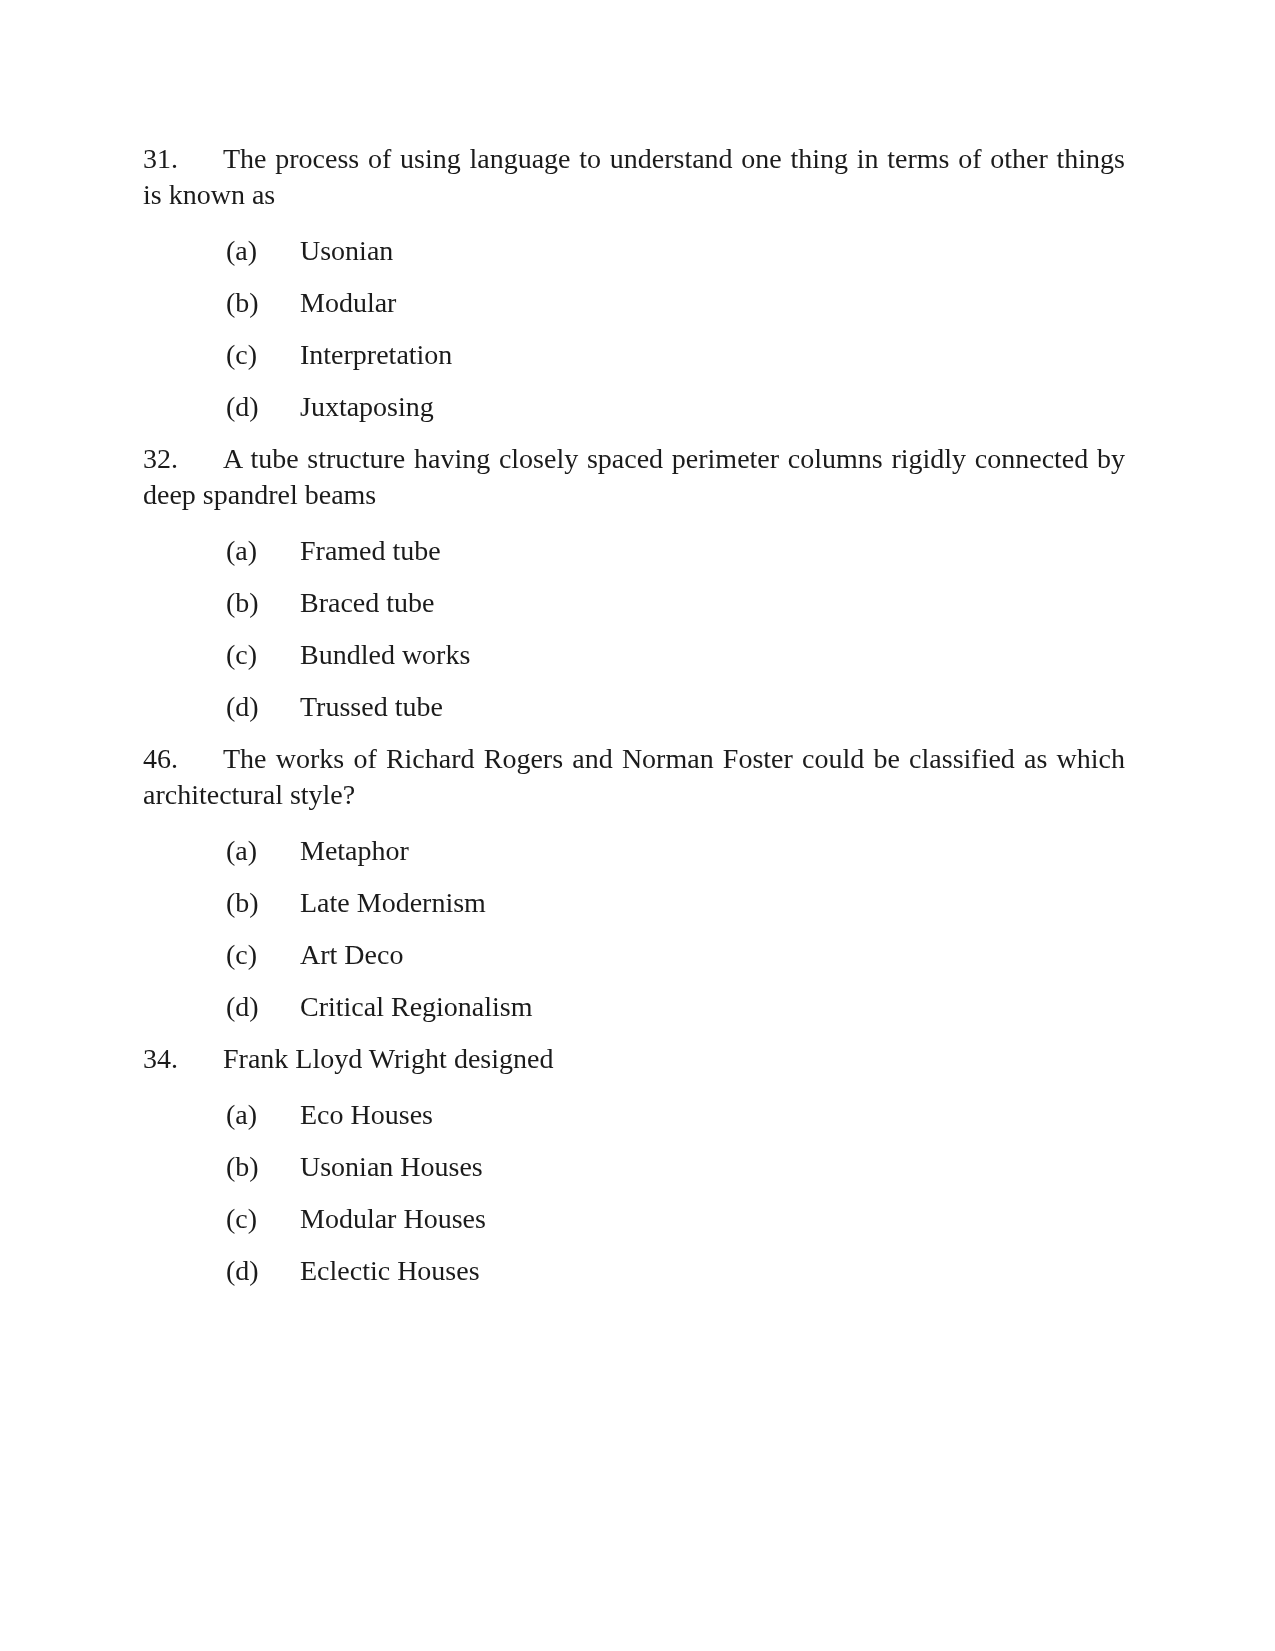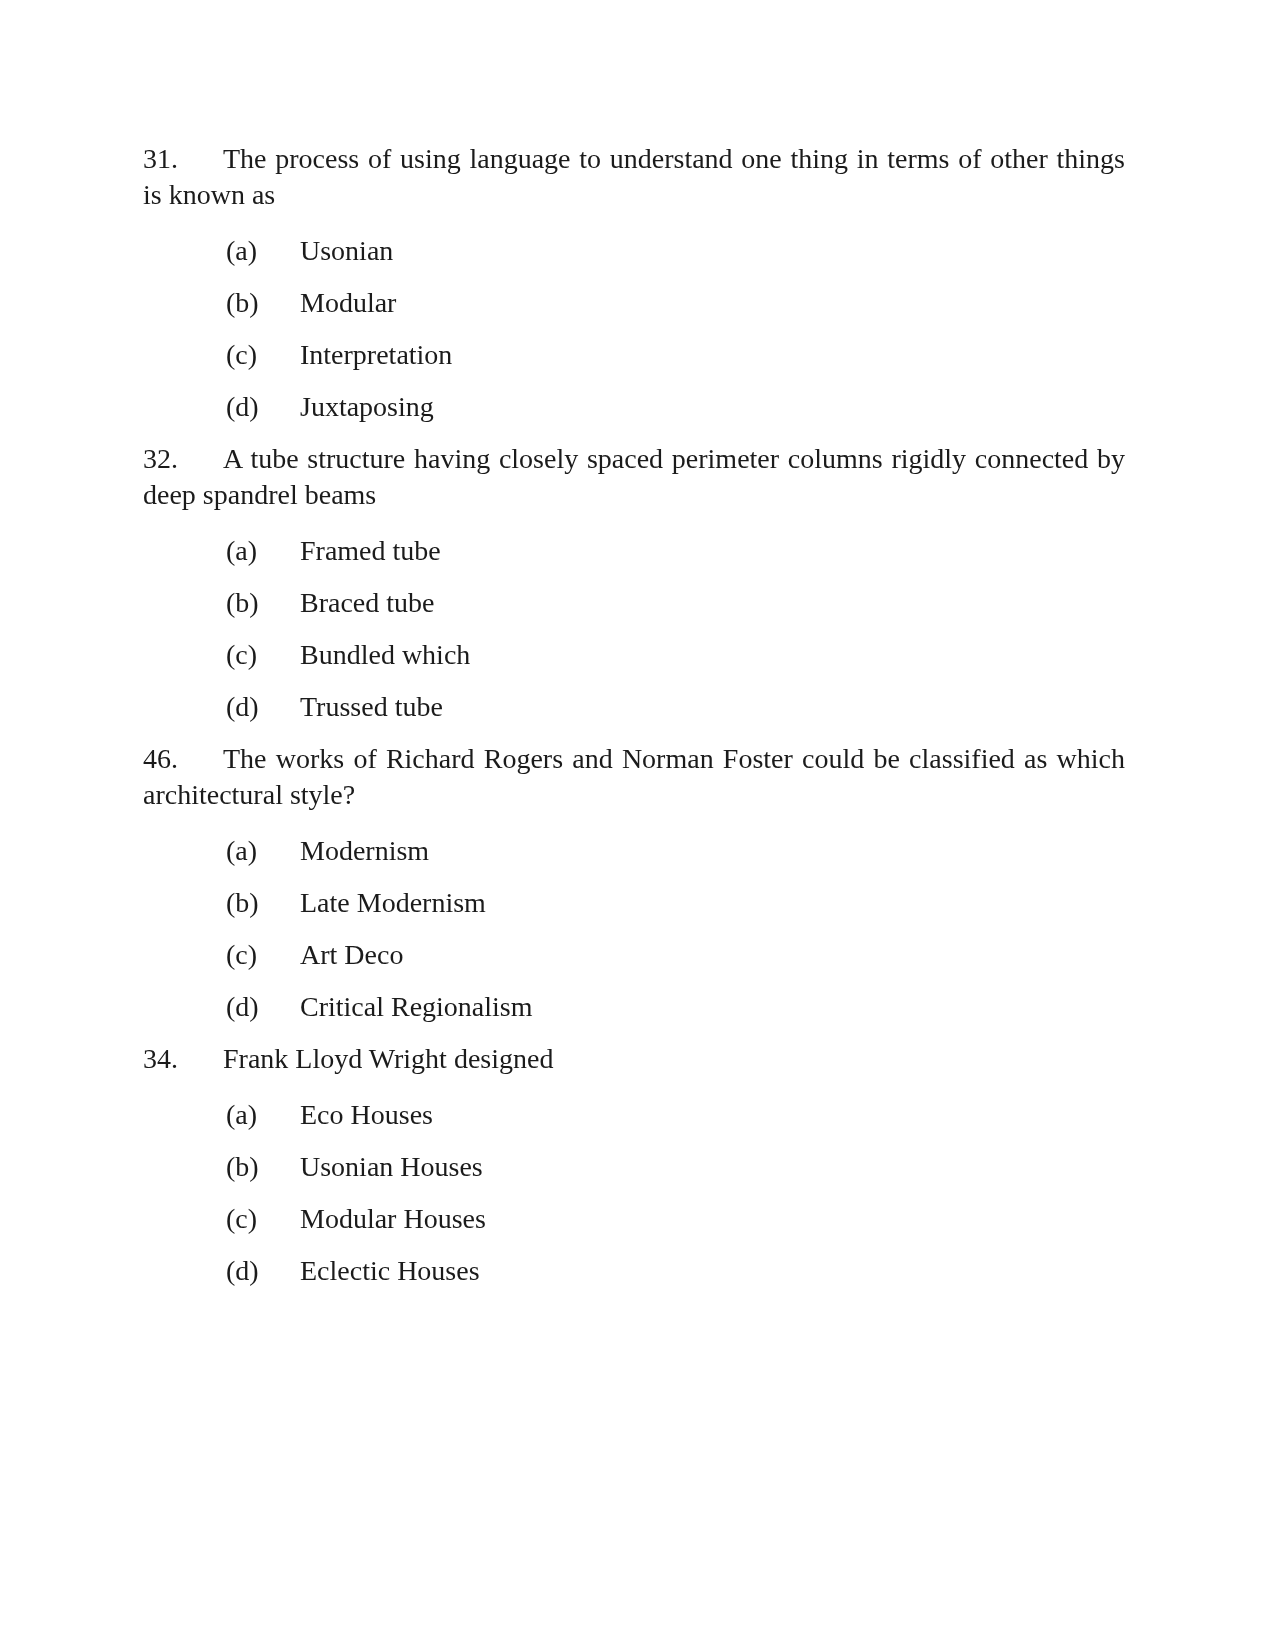--- a/index.html
+++ b/index.html
@@ -90,35 +90,35 @@
         <li class="option-row">
           <span class="opt-letter">(a)</span>
           <span class="opt-label">Framed tube</span>
         </li>
         <li class="option-row">
           <span class="opt-letter">(b)</span>
           <span class="opt-label">Braced tube</span>
         </li>
         <li class="option-row">
           <span class="opt-letter">(c)</span>
-          <span class="opt-label">Bundled which</span>
+          <span class="opt-label">Bundled works</span>
         </li>
         <li class="option-row">
           <span class="opt-letter">(d)</span>
           <span class="opt-label">Trussed tube</span>
         </li>
       </ul>
     </div>
 
     <div class="question-block">
       <p class="q-para"><span class="q-num">46.</span><span>The works of Richard Rogers and Norman Foster could be classified as which architectural style?</span></p>
       <ul class="options">
         <li class="option-row">
           <span class="opt-letter">(a)</span>
-          <span class="opt-label">Modernism</span>
+          <span class="opt-label">Metaphor</span>
         </li>
         <li class="option-row">
           <span class="opt-letter">(b)</span>
           <span class="opt-label">Late Modernism</span>
         </li>
         <li class="option-row">
           <span class="opt-letter">(c)</span>
           <span class="opt-label">Art Deco</span>
         </li>
         <li class="option-row">

